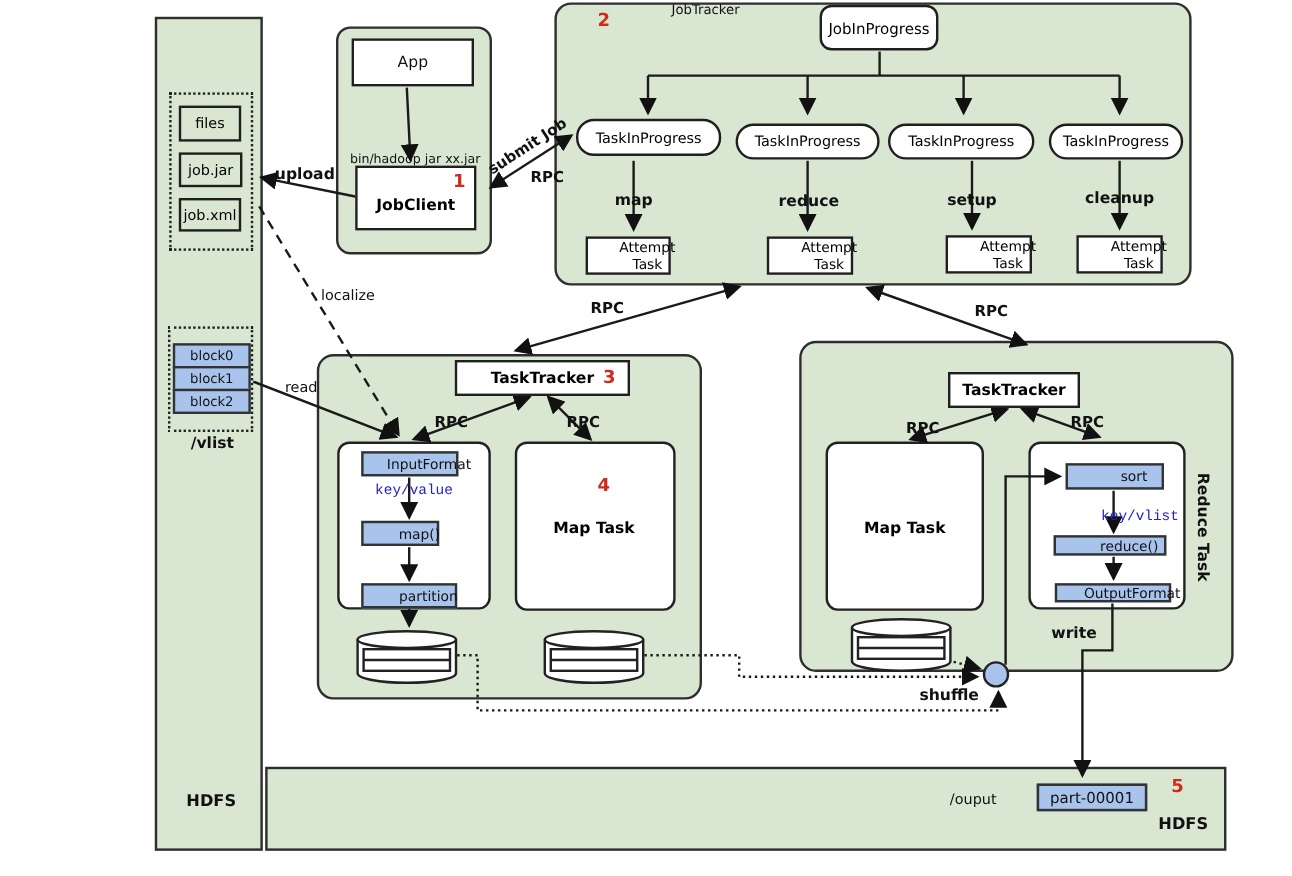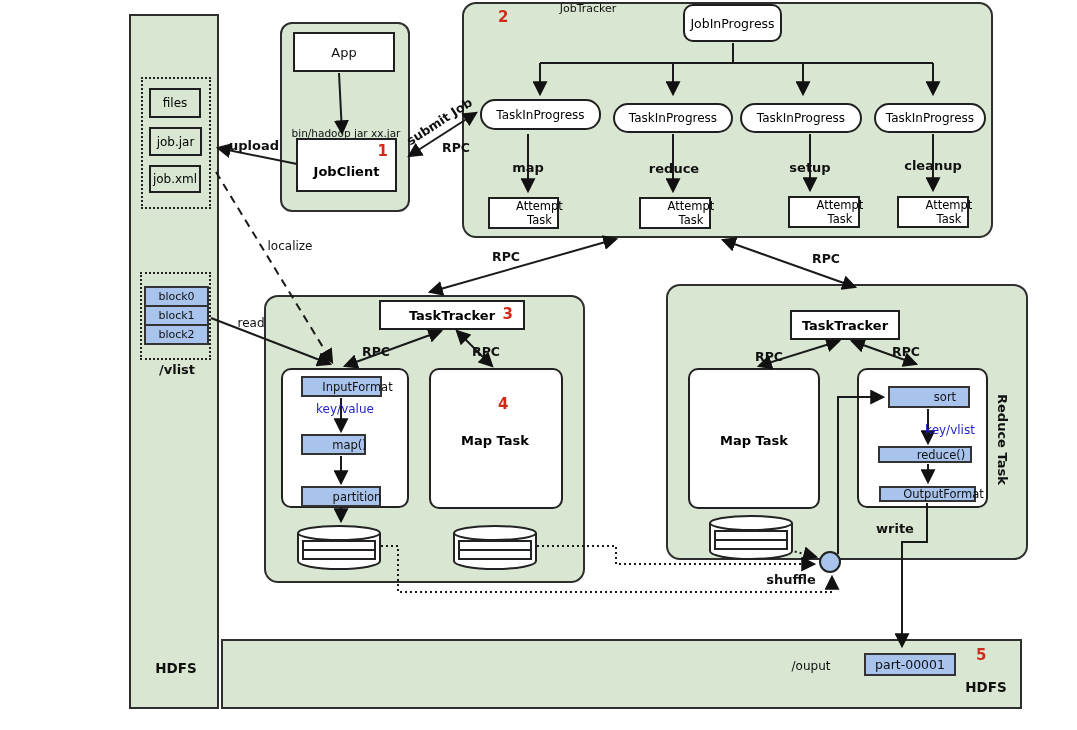--- a/index.html
+++ b/index.html
@@ -12,21 +12,21 @@
   .wbox{position:absolute;background:#fff;border:2px solid #1f1f1f;box-sizing:border-box;
         display:flex;align-items:center;justify-content:center;text-align:center;}
   .gbox{position:absolute;background:#d9e7d2;border:2px solid #1f1f1f;box-sizing:border-box;
         display:flex;align-items:center;justify-content:center;text-align:right;}
   .bbox{position:absolute;background:#a9c4ec;border:2px solid #333;box-sizing:border-box;
         display:flex;align-items:center;justify-content:center;text-align:center;}
   .lbl{position:absolute;display:flex;align-items:center;justify-content:center;text-align:center;white-space:nowrap;}
   .magenta{color:#000000;}
   .bold{font-weight:bold;}
   .rednum{position:absolute;color:#d02a1a;font-weight:bold;font-size:15px;line-height:1;}
-  .bluetxt{color:#2222cc;}
+  .bluetxt{color:#2222cc;font-family:Liberation Mono, monospace;}
   .f10{font-size:10.5px;} .f11{font-size:11px;} .f115{font-size:11.5px;padding-left:32px;}
   .f12{font-size:12px;} .f125{font-size:12.5px;} .f13{font-size:13px;} .f135{font-size:13.5px;}
   svg#wires{position:absolute;left:0;top:0;pointer-events:none;}
   .vtext{writing-mode:vertical-rl;text-orientation:mixed;}
   .circle{position:absolute;border-radius:50%;background:#a9c4ec;border:2px solid #222;box-sizing:border-box;}
 </style>
 </head>
 <body>
 
 <div id="stage">

